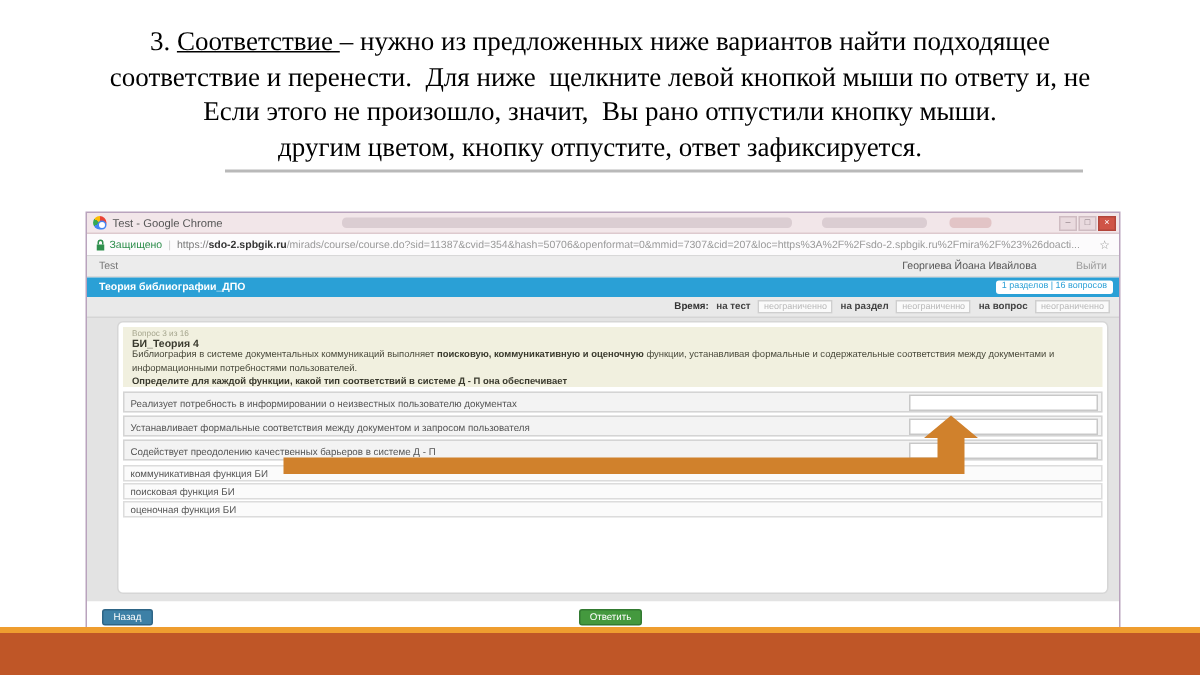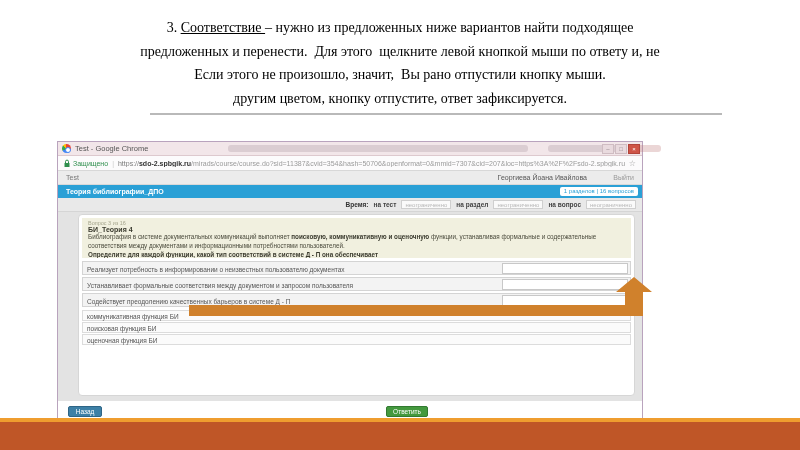--- a/index.html
+++ b/index.html
@@ -2,29 +2,29 @@
 <html><head>
 <meta charset="utf-8">
 <style>
   * { margin:0; padding:0; box-sizing:border-box; }
   html,body { background:#fff; }
   .stage { position:relative; width:800px; height:450px; background:#fff; overflow:hidden;
            font-family:"Liberation Sans", sans-serif; }
 
   
   .slide-text { position:absolute; left:0; top:16px; width:800px; text-align:center;
-                font-family:"Liberation Serif", serif; font-size:14px; line-height:23.5px;
+                font-family:"Liberation Serif", serif; font-size:18px; line-height:23.5px;
                 color:#000; }
   .iline { white-space:pre; }
   .term-underline { text-decoration:underline; }
   .divider-line { position:absolute; left:150px; top:113px; width:572px; height:0;
                   border-bottom:2px solid #b9b9b9; }
 
   
-  .browser { position:absolute; left:57px; top:141px; width:586px; height:279px;
+  .browser { position:absolute; left:57px; top:141px; width:690px; height:279px;
              background:#fff; border:1px solid #b9a3bd; }
   .titlebar { position:absolute; left:0; top:0; width:100%; height:14px; background:#f2e6e9;
               border-bottom:1px solid #ddc9ce; }
   .chrome-icon { position:absolute; left:4px; top:2px; width:9px; height:9px; border-radius:50%;
                  background:conic-gradient(#ea4335 0 33%, #4285f4 33% 66%, #34a853 66% 85%, #fbbc05 85% 100%); }
   .chrome-icon::after { content:""; position:absolute; left:2.5px; top:2.5px; width:4px; height:4px;
                         border-radius:50%; background:#fff; border:1px solid #4285f4; }
   .window-title { position:absolute; left:17px; top:2px; font-size:7.5px; color:#555; }
   .blur-blob { position:absolute; height:7px; top:3px; border-radius:3px; background:rgba(160,140,150,.28); }
   .blob1 { left:170px; width:300px; }
@@ -98,21 +98,21 @@
   .bar-light { position:absolute; left:0; top:418px; width:800px; height:4px; z-index:6; }
   .bar-dark  { position:absolute; left:0; top:422px; width:800px; height:28px; z-index:6; }
 </style>
 </head>
 <body>
 
 <div class="stage">
 
   <div class="slide-text">
     <div class="iline"><span>3. </span><span class="term-underline">Соответствие </span><span>– нужно из предложенных ниже вариантов найти подходящее</span></div>
-    <div class="iline">предложенных и перенести.  Для этого  щелкните левой кнопкой мыши по ответу и, не</div>
+    <div class="iline">соответствие и перенести.  Для ниже  щелкните левой кнопкой мыши по ответу и, не</div>
     <div class="iline">Если этого не произошло, значит,  Вы рано отпустили кнопку мыши.</div>
     <div class="iline">другим цветом, кнопку отпустите, ответ зафиксируется.</div>
   </div>
   <div class="divider-line"></div>
 
   <div class="browser">
 
     <div class="titlebar">
       <span class="chrome-icon"></span>
       <span class="window-title">Test - Google Chrome</span>

